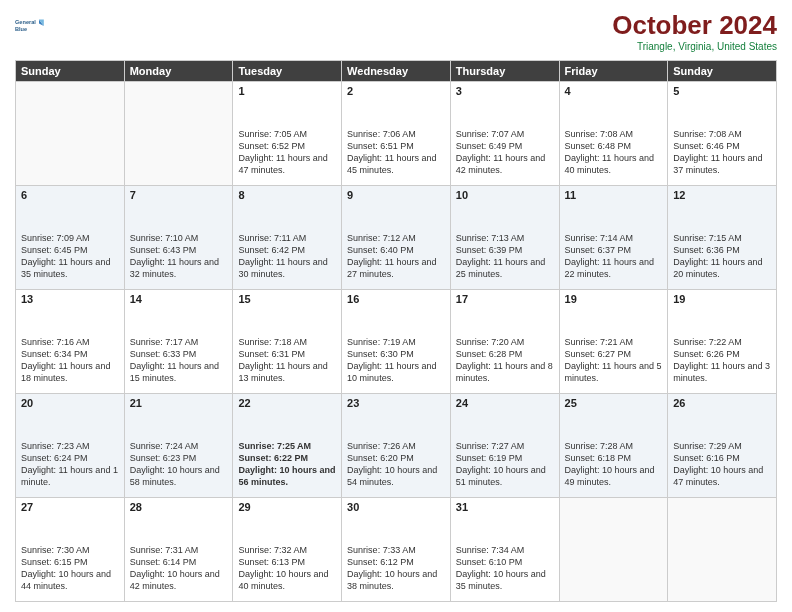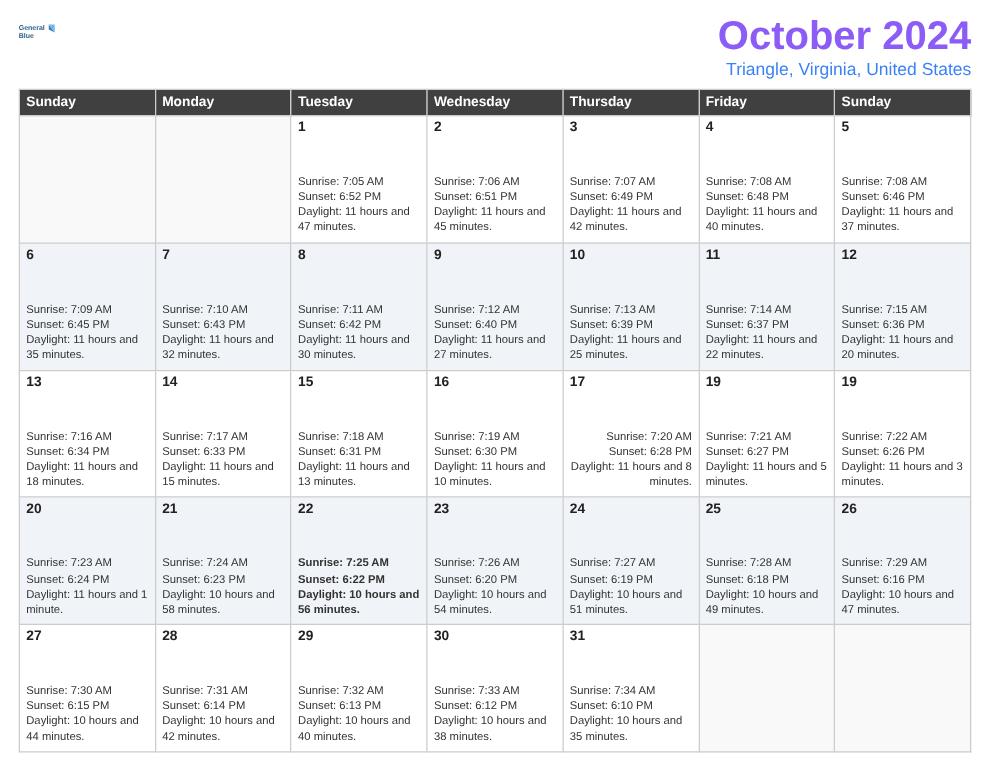--- a/index.html
+++ b/index.html
@@ -29,27 +29,27 @@
       gap: 4px;
     }
     .logo-icon {
       width: 32px;
       height: 32px;
     }
     .title-block {
       text-align: right;
     }
     .month-title {
-      font-size: 32px;
+      font-size: 26px;
       font-weight: bold;
-      color: #8b5cf6;
+      color: #7f1d1d;
     }
     .location-title {
-      font-size: 14px;
-      color: #3b82f6;
+      font-size: 10px;
+      color: #15803d;
     }
     .calendar {
       flex: 1;
       border-collapse: collapse;
       width: 100%;
       table-layout: fixed;
     }
     .calendar thead tr th {
       background: #404040;
       color: #fff;
@@ -221,21 +221,21 @@
 Daylight: 11 hours and 13 minutes.</div>
           </td>
           <td>
             <span class="day-num">16</span>
             <div class="cell-content" style="white-space: pre-wrap;">Sunrise: 7:19 AM
 Sunset: 6:30 PM
 Daylight: 11 hours and 10 minutes.</div>
           </td>
           <td>
             <span class="day-num">17</span>
-            <div class="cell-content" style="white-space: pre-wrap; text-align: right;">Sunrise: 7:20 AM
+            <div class="cell-content" style="white-space: pre-wrap;">Sunrise: 7:20 AM
 Sunset: 6:28 PM
 Daylight: 11 hours and 8 minutes.</div>
           </td>
           <td>
             <span class="day-num">19</span>
             <div class="cell-content" style="white-space: pre-wrap;">Sunrise: 7:21 AM
 Sunset: 6:27 PM
 Daylight: 11 hours and 5 minutes.</div>
           </td>
           <td>

